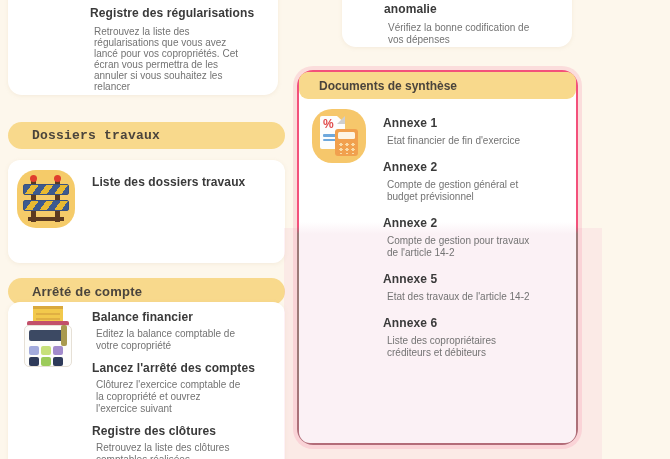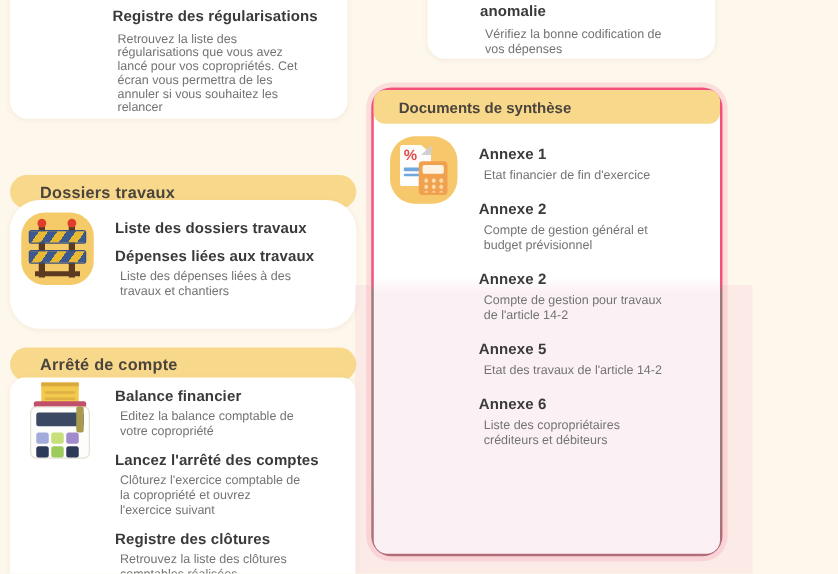--- a/index.html
+++ b/index.html
@@ -77,31 +77,26 @@
 annuler si vous souhaitez les
 relancer</p>
   </div>
 
   <div class="card" style="left:342px;top:-40px;width:230px;height:87px;box-sizing:border-box;padding:42px 14px 0 42px;">
     <p class="item-title" style="margin-bottom:6px;">anomalie</p>
     <p class="desc">Vérifiez la bonne codification de
 vos dépenses</p>
   </div>
 
-  <div class="pill" style="left:8px;top:140px;width:277px;">
+  <div class="pill" style="left:8px;top:122px;width:277px;font-family:Liberation Mono, monospace;">
     <span>Dossiers travaux</span>
   </div>
-  <div class="card" style="left:8px;top:160px;width:277px;height:103px;border-radius:24px;box-sizing:border-box;padding:15px 10px 0 84px;">
+  <div class="card" style="left:8px;top:160px;width:277px;height:103px;border-radius:12px;box-sizing:border-box;padding:15px 10px 0 84px;">
     <div>
       <p class="item-title">Liste des dossiers travaux</p>
-    </div>
-    <div style="margin-top:9px;">
-      <p class="item-title">Dépenses liées aux travaux</p>
-      <p class="desc">Liste des dépenses liées à des
-travaux et chantiers</p>
     </div>
   </div>
 
   <div class="squircle barrier">
     <div class="b-post" style="left:14px;top:10px;height:42px;"></div>
     <div class="b-post" style="left:38px;top:10px;height:42px;"></div>
     <div class="b-dot" style="left:13px;top:5px;"></div>
     <div class="b-dot" style="left:37px;top:5px;"></div>
     <div class="b-bar" style="top:14px;"></div>
     <div class="b-bar" style="top:30px;"></div>

